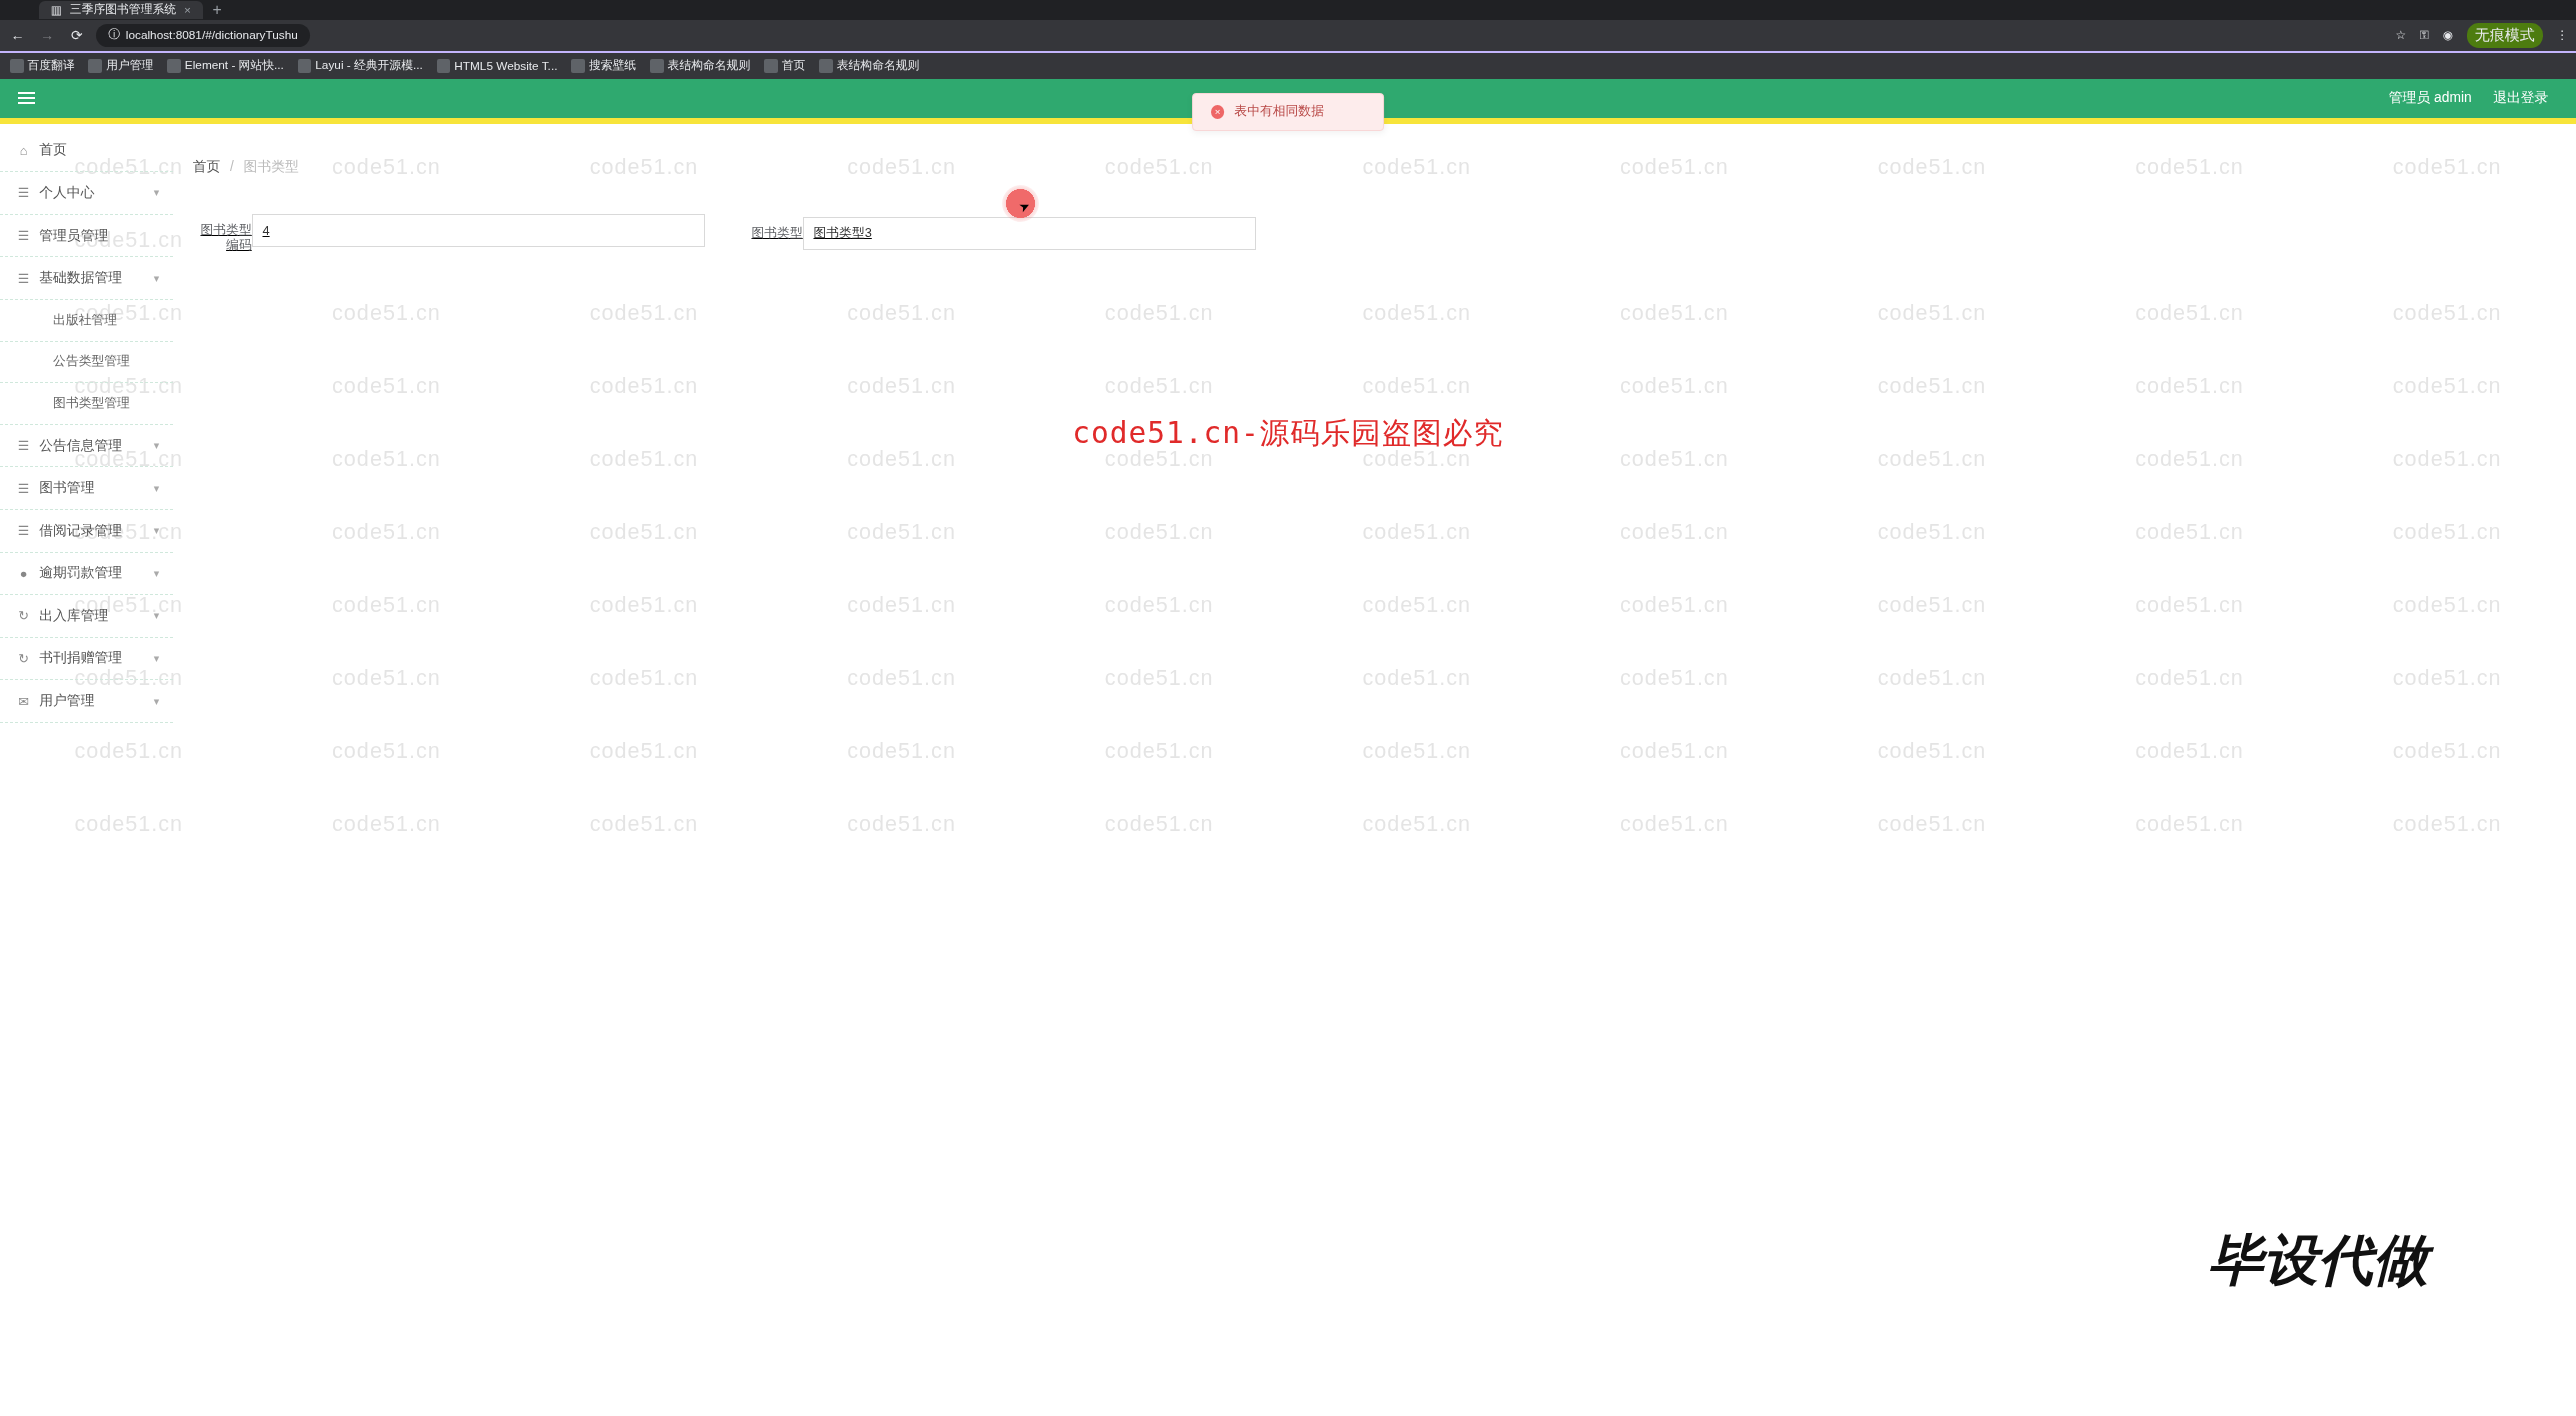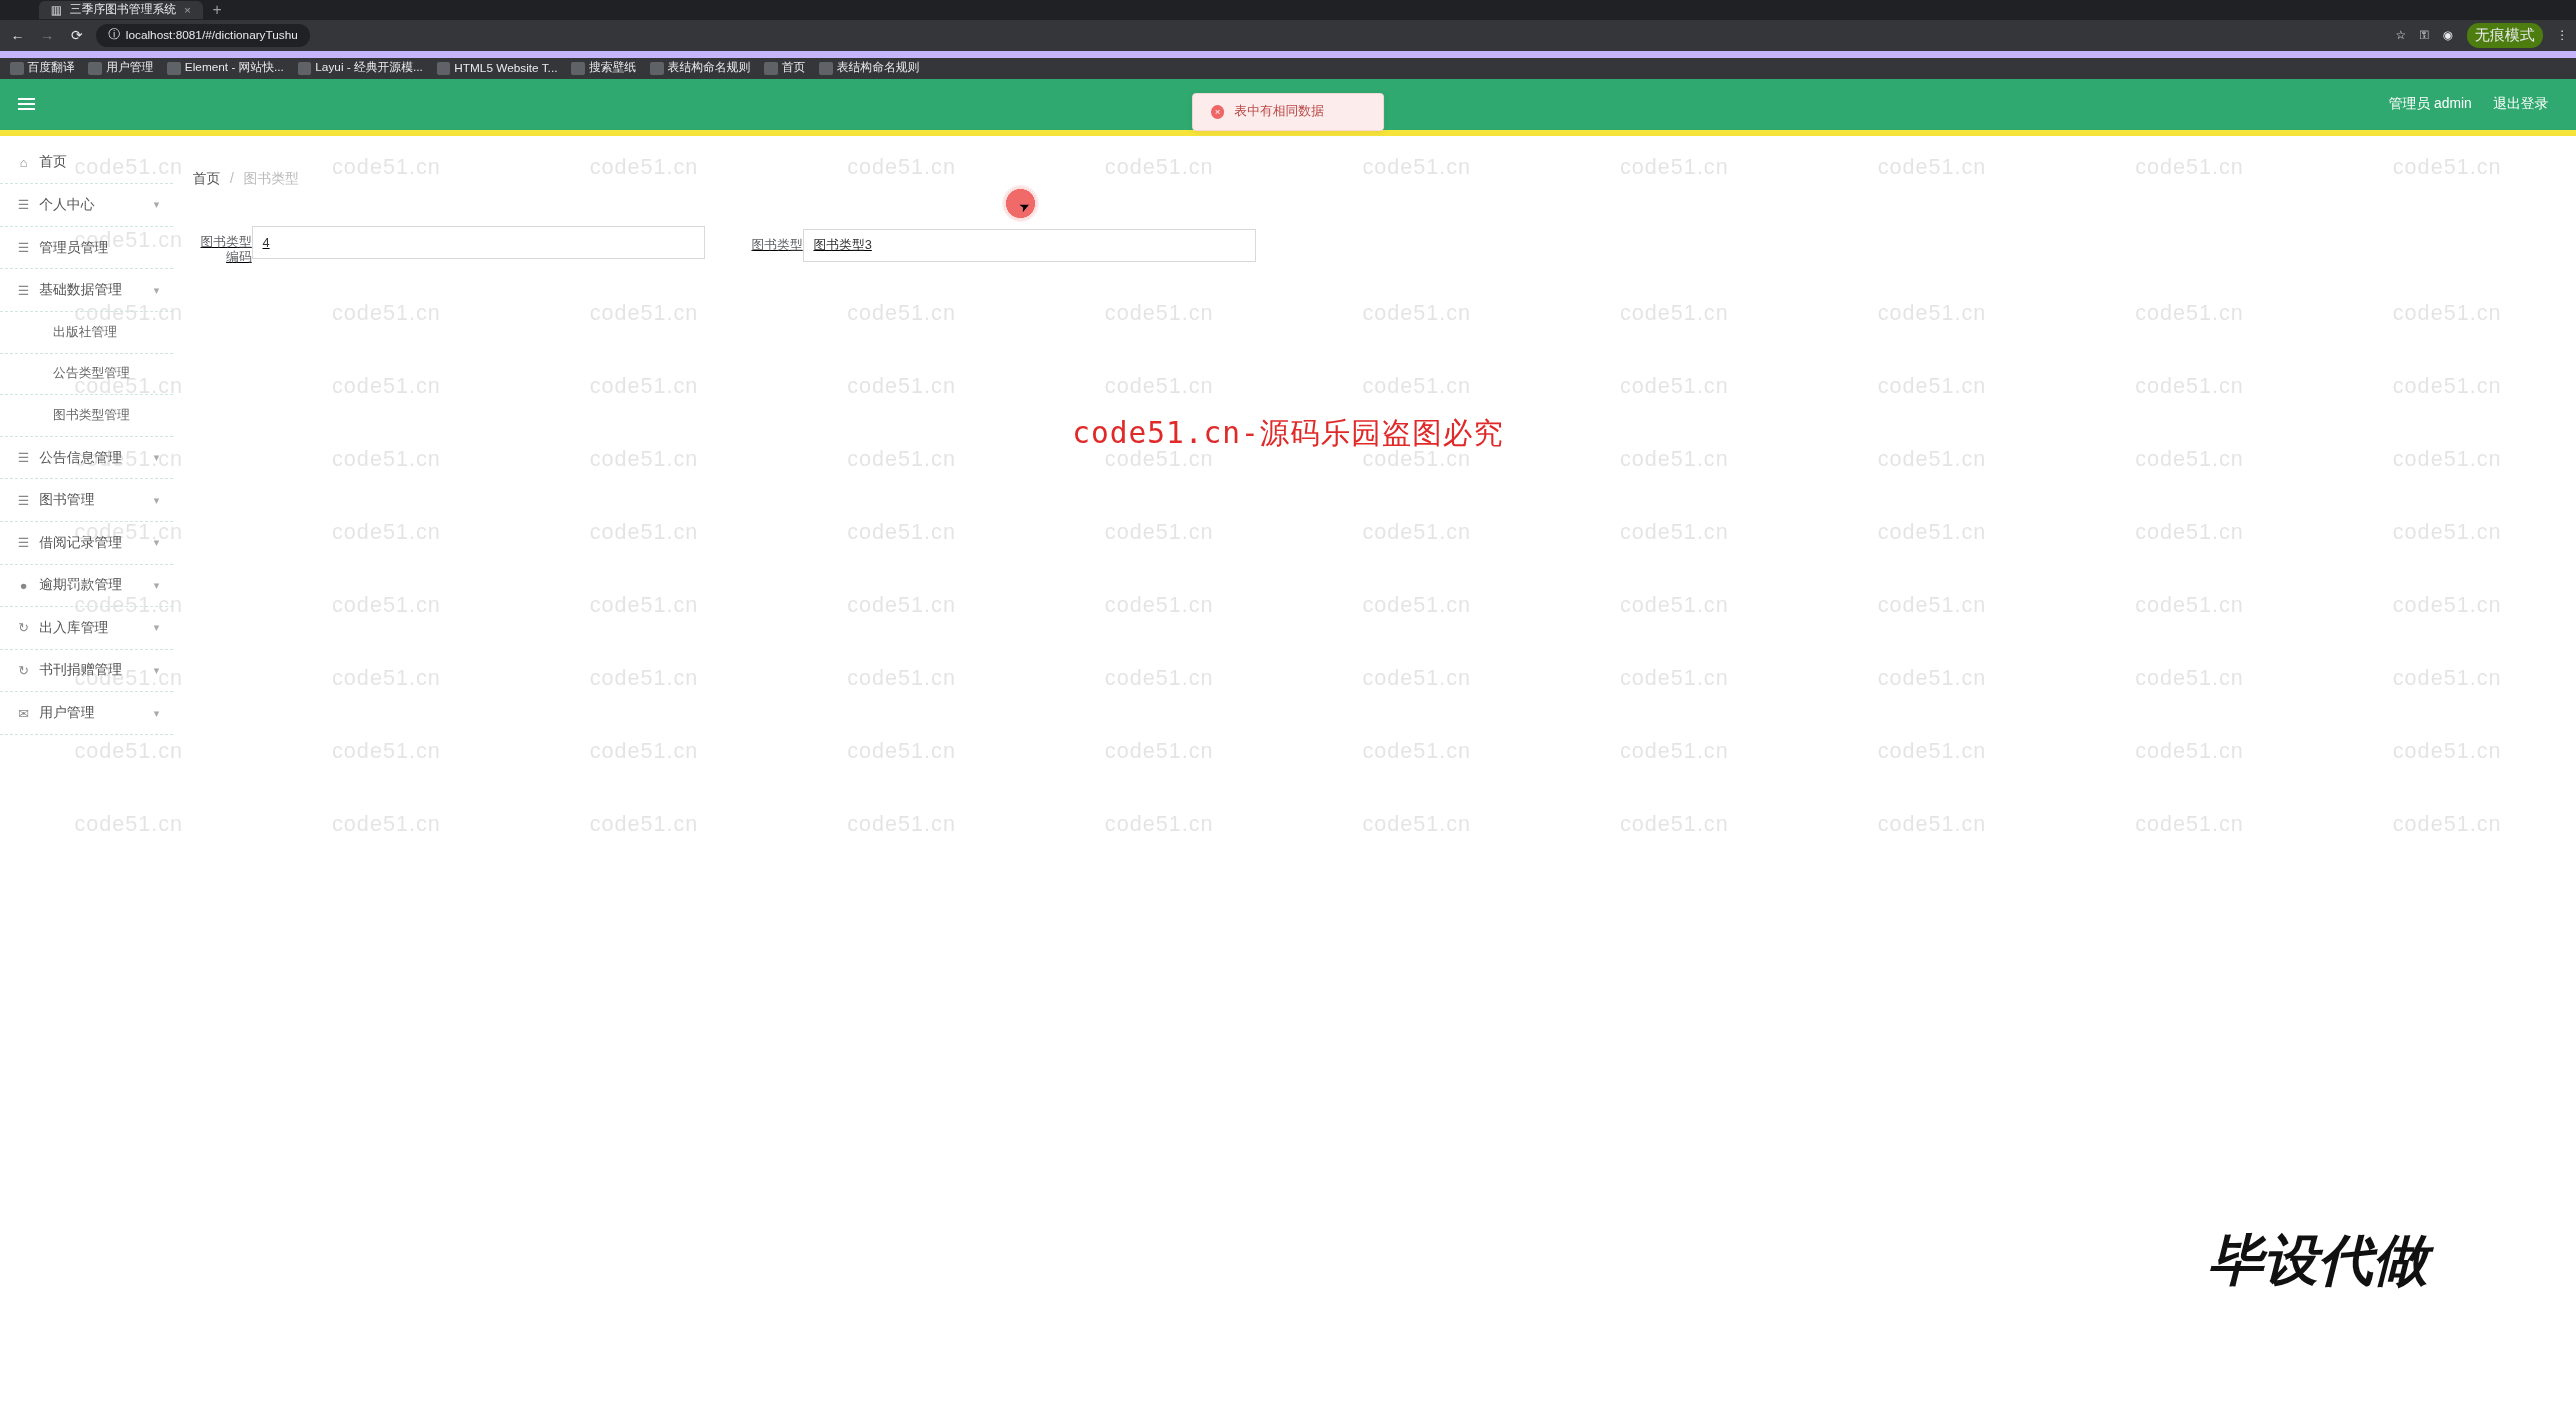--- a/index.html
+++ b/index.html
@@ -10,31 +10,31 @@
 .tab { background: #35363a; color: #e8eaed; padding: 2px 11.8px; font-size: 11.8px; border-radius: 5.9px 5.9px 0 0; display: flex; align-items: center; gap: 7.9px; height: 17.7px; }
 .tab .close { color: #9aa0a6; }
 
 .addr-bar { background: #35363a; height: 31.5px; display: flex; align-items: center; padding: 0 7.9px; gap: 9.8px; }
 .addr-bar .nav-btn { color: #e8eaed; font-size: 13.8px; width: 19.7px; text-align: center; cursor: pointer; }
 .addr-input { flex: 0 0 auto; background: #202124; border-radius: 13.8px; padding: 3.9px 11.8px; color: #e8eaed; font-size: 11.8px; display: flex; align-items: center; gap: 5.9px; }
 .addr-spacer { flex: 1; }
 .addr-right { display: flex; align-items: center; gap: 13.8px; color: #e8eaed; font-size: 11.8px; }
 .incognito { background: #4d7c0f; padding: 3px 7.9px; border-radius: 11.8px; font-size: 15px; }
 
-.bookmarks { background: #35363a; height: 27.6px; display: flex; align-items: center; padding: 0 9.8px; gap: 13.8px; border-top: 7px solid #c4b5fd; }
+.bookmarks { background: #35363a; height: 27.6px; display: flex; align-items: center; padding: 0 9.8px; gap: 13.8px; border-top: 2px solid #c4b5fd; }
 .bm-item { color: #e8eaed; font-size: 11.8px; display: flex; align-items: center; gap: 3.9px; cursor: pointer; }
 .bm-icon { width: 13.8px; height: 13.8px; background: #5f6368; border-radius: 2px; display: inline-block; }
 
 .app { position: relative; width: 100%; height: calc(100% - 79px); }
 
 .watermark { position: absolute; inset: 0; pointer-events: none; z-index: 1; overflow: hidden; }
 .wm-row { display: flex; justify-content: space-around; color: #cfcfcf; font-size: 21.6px; font-weight: 400; opacity: 0.55; letter-spacing: 1px; }
 .wm-cell { flex: 0 0 auto; }
 
-.topbar { position: relative; z-index: 2; background: #2fa96f; height: 51px; display: flex; align-items: center; justify-content: flex-end; padding: 0 27.6px; color: #fff; font-size: 13.8px; gap: 21.6px; }
+.topbar { position: relative; z-index: 2; background: #2fa96f; height: 39px; display: flex; align-items: center; justify-content: flex-end; padding: 0 27.6px; color: #fff; font-size: 13.8px; gap: 21.6px; }
 .topbar-left { position: absolute; left: 17.7px; display: flex; align-items: center; gap: 7.9px; color: #fff; }
 .burger { display: inline-block; width: 17.7px; height: 2px; background: #fff; position: relative; }
 .burger::before, .burger::after { content: ""; position: absolute; left: 0; width: 17.7px; height: 2px; background: #fff; }
 .burger::before { top: -4.9px; } .burger::after { top: 4.9px; }
 
 .yellow-strip { position: relative; z-index: 2; height: 5.9px; background: #f7e43a; }
 
 .body-area { position: relative; z-index: 2; display: flex; height: calc(100% - 55px); }
 
 .sidebar { width: 173px; background: transparent; padding-top: 5.9px; }

